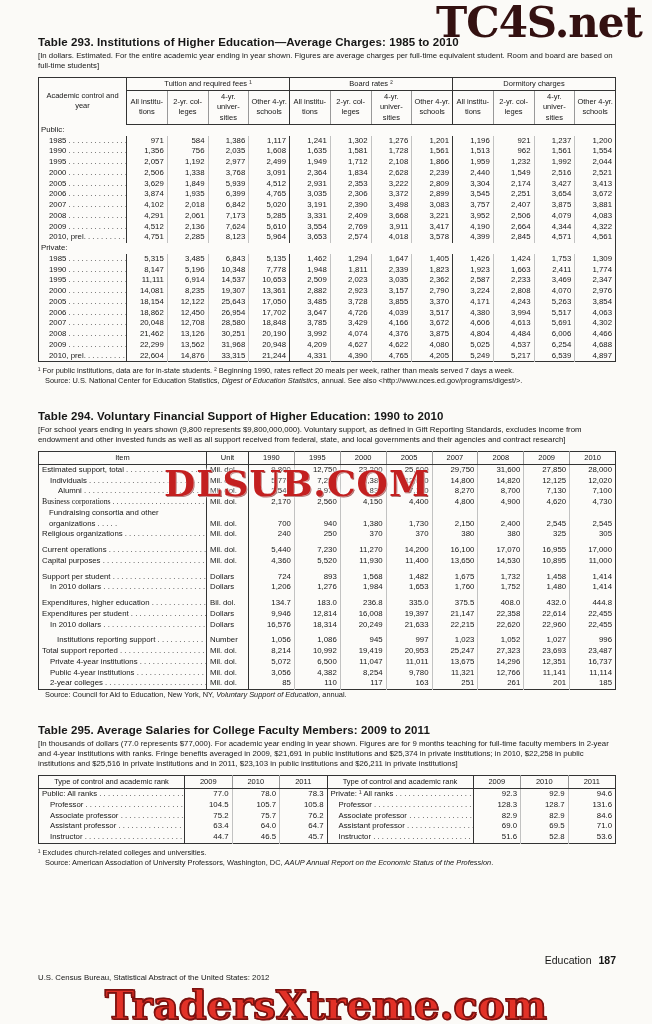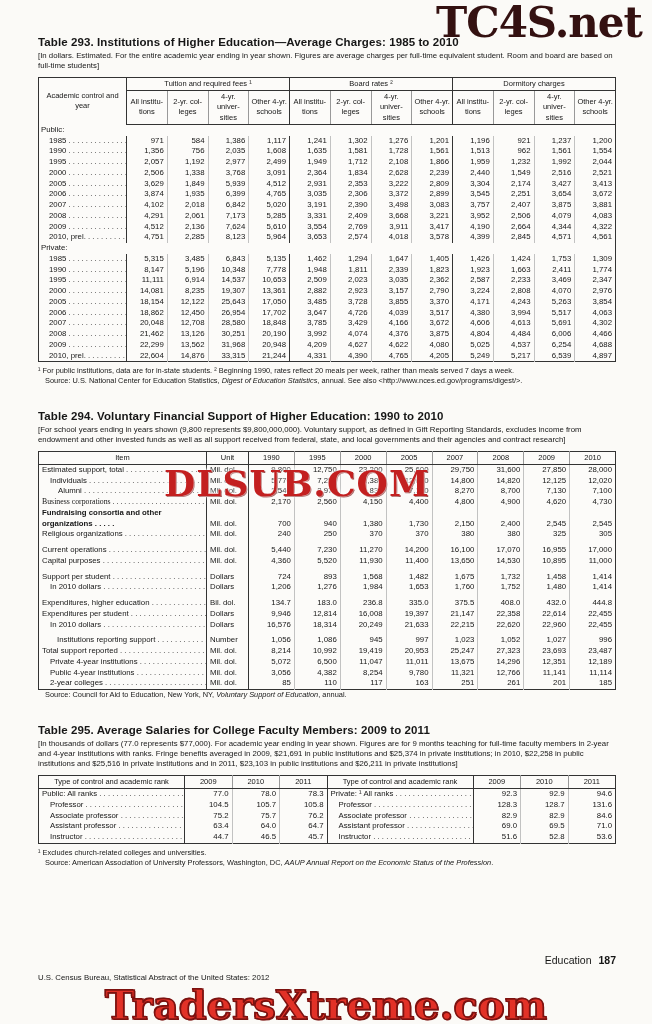--- a/index.html
+++ b/index.html
@@ -462,21 +462,21 @@
             <td class="num first">2,170</td>
             <td class="num">2,560</td>
             <td class="num">4,150</td>
             <td class="num">4,400</td>
             <td class="num">4,800</td>
             <td class="num">4,900</td>
             <td class="num">4,620</td>
             <td class="num">4,730</td>
           </tr>
           <tr>
-            <td class="wrap" style="padding-left: 3px; font-weight: bold;">Fundraising consortia and other organizations</td>
+            <td class="wrap" style="padding-left: 10px;">Fundraising consortia and other organizations</td>
             <td class="unit">Mil. dol.</td>
             <td class="num first">700</td>
             <td class="num">940</td>
             <td class="num">1,380</td>
             <td class="num">1,730</td>
             <td class="num">2,150</td>
             <td class="num">2,400</td>
             <td class="num">2,545</td>
             <td class="num">2,545</td>
           </tr>
@@ -603,21 +603,21 @@
           <tr>
             <td class="lead" style="padding-left: 11px;">Private 4-year institutions</td>
             <td class="unit">Mil. dol.</td>
             <td class="num first">5,072</td>
             <td class="num">6,500</td>
             <td class="num">11,047</td>
             <td class="num">11,011</td>
             <td class="num">13,675</td>
             <td class="num">14,296</td>
             <td class="num">12,351</td>
-            <td class="num">12,189</td>
+            <td class="num">16,737</td>
           </tr>
           <tr>
             <td class="lead" style="padding-left: 11px;">Public 4-year institutions</td>
             <td class="unit">Mil. dol.</td>
             <td class="num first">3,056</td>
             <td class="num">4,382</td>
             <td class="num">8,254</td>
             <td class="num">9,780</td>
             <td class="num">11,321</td>
             <td class="num">12,766</td>

